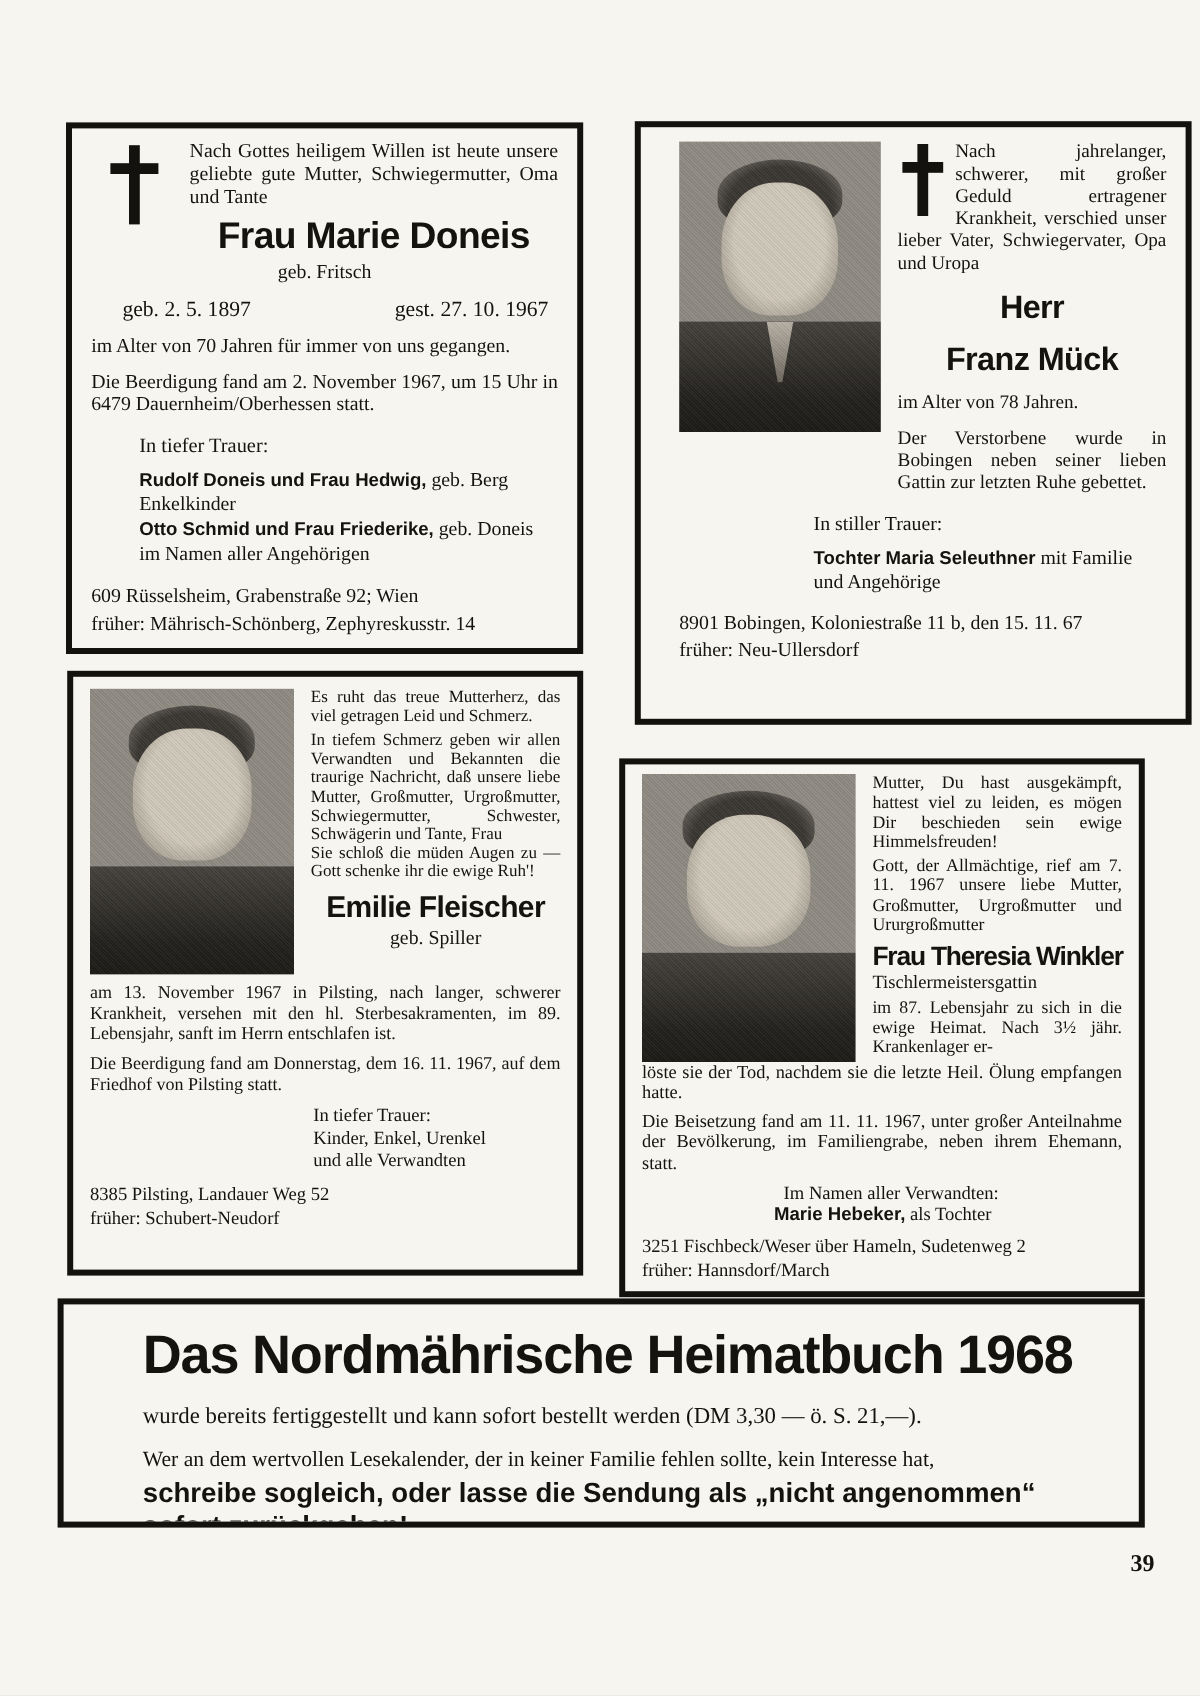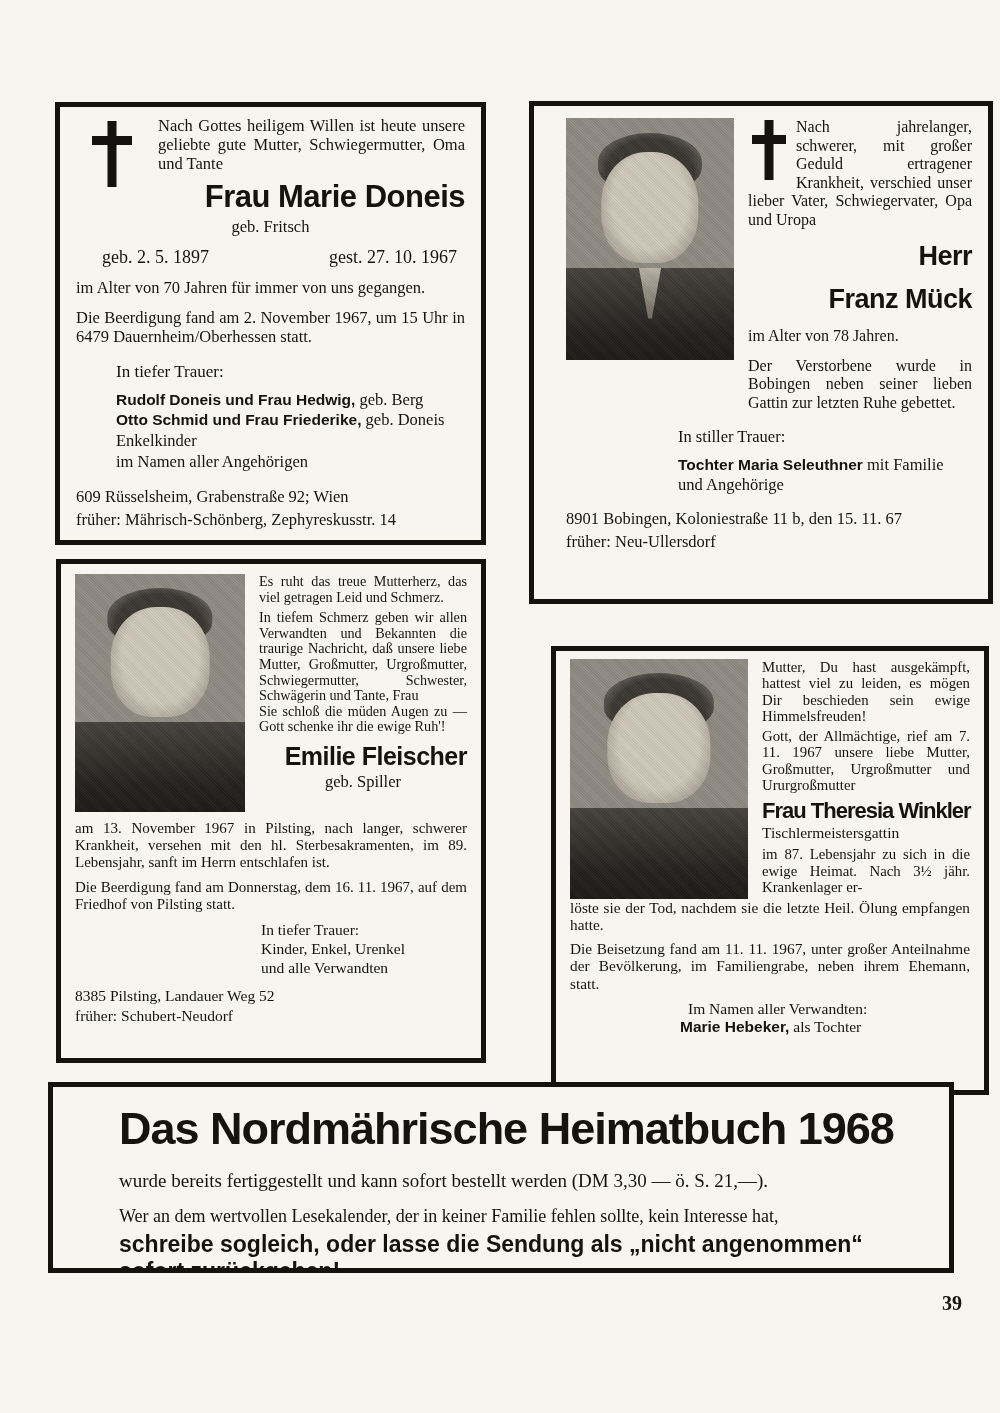--- a/index.html
+++ b/index.html
@@ -9,21 +9,21 @@
     font-family:"Liberation Serif", serif;
     overflow:hidden;
   }
   .obox{
     position:absolute; box-sizing:border-box;
     border:5px solid #14120f; background:#f7f5f0; overflow:hidden;
   }
   #box-doneis  {left:55px;  top:102px;  width:431px; height:443px; padding:10px 16px 10px 16px;}
   #box-mueck   {left:529px; top:101px;  width:464px; height:503px; padding:12px 16px 10px 32px;}
   #box-fleischer{left:56px; top:559px;  width:430px; height:504px; padding:10px 14px 8px 14px;}
-  #box-winkler {left:516px; top:646px;  width:438px; height:449px; padding:8px 14px 8px 14px;margin-left:35px;}
+  #box-winkler {left:516px; top:632px;  width:438px; height:449px; padding:8px 14px 8px 14px;}
   #box-ad      {left:48px;  top:1082px; width:906px; height:191px; padding:10px 66px; text-align:left;}
 
   
   .cross{position:relative; flex:none;}
   .cross::before{content:""; position:absolute; left:50%; top:0; transform:translateX(-50%);
     width:9px; height:100%; background:#14120f;}
   .cross::after{content:""; position:absolute; left:0; top:15px; width:100%; height:9px; background:#14120f;}
   .cross-a{width:40px; height:66px; float:left; margin:4px 26px 2px 16px;}
   .cross-b{width:34px; height:60px; float:left; margin:2px 10px 2px 4px;}
 
@@ -50,21 +50,21 @@
   .col{flex:1; min-width:0;}
 
   .just{text-align:justify;}
   .b-doneis{font-size:16.5px; line-height:1.14;}
   .b-mueck{font-size:16px; line-height:1.16;}
   .b-fleischer{font-size:14.2px; line-height:1.1;}
   .b-fl-wide{font-size:15px; line-height:1.14;}
   .b-winkler{font-size:14.8px; line-height:1.1;}
   .b-wk-wide{font-size:15.3px; line-height:1.12;}
   h2,h3,p{margin:0;}
-  .heading{font-family:"Liberation Sans", sans-serif; font-weight:700; text-align:right; letter-spacing:-0.5px;}
+  .heading{font-family:"Liberation Sans", sans-serif; font-weight:700; text-align:center; letter-spacing:-0.5px;}
   #box-doneis .heading{font-size:31px; margin-top:6px;}
   #box-mueck .heading{font-size:27px; line-height:1.15; margin-top:12px;}
   #box-fleischer .heading{font-size:25px; margin-top:8px; white-space:nowrap;}
   #box-winkler .heading{font-size:22px; letter-spacing:-1px; margin-top:6px; white-space:nowrap;}
   .maiden{text-align:center; font-size:16.5px; margin-top:2px;}
   .subtitle{font-size:15.5px; margin-top:1px;}
 
   .dates-row{display:flex; justify-content:space-between; margin:10px 8px 0 26px; font-size:18px;}
   .para{margin-top:11px;}
   .mourn-label{margin-top:15px;}
@@ -117,24 +117,24 @@
       <span>gest. 27. 10. 1967</span>
     </div>
     <p class="just para b-doneis">im Alter von 70 Jahren für immer von uns gegangen.</p>
     <p class="just para b-doneis">Die Beerdigung fand am 2. November 1967, um 15 Uhr in 6479 Dauernheim/Oberhessen statt.</p>
     <p class="mourn-label">In tiefer Trauer:</p>
     <div class="mourners">
       <div>
         <span class="bn">Rudolf Doneis und Frau Hedwig,</span><span> geb. Berg</span>
       </div>
       <div>
+        <span>Enkelkinder</span>
+      </div>
+      <div>
         <span class="bn">Otto Schmid und Frau Friederike,</span><span> geb. Doneis</span>
-      </div>
-      <div>
-        <span>Enkelkinder</span>
       </div>
       <div>
         <span>im Namen aller Angehörigen</span>
       </div>
     </div>
     <div class="addr">
       <div>609 Rüsselsheim, Grabenstraße 92; Wien</div>
       <div>früher: Mährisch-Schönberg, Zephyreskusstr. 14</div>
     </div>
   </section>
@@ -212,20 +212,24 @@
         <p class="subtitle">Tischlermeistersgattin</p>
         <p class="just para1col">im 87. Lebensjahr zu sich in die ewige Heimat. Nach 3½ jähr. Krankenlager er-</p>
       </div>
     </div>
     <p class="just b-wk-wide">löste sie der Tod, nachdem sie die letzte Heil. Ölung empfangen hatte.</p>
     <p class="just para b-wk-wide">Die Beisetzung fand am 11. 11. 1967, unter großer Anteilnahme der Bevölkerung, im Familiengrabe, neben ihrem Ehemann, statt.</p>
     <p class="mourn-label">Im Namen aller Verwandten:</p>
     <div class="mourner">
       <span class="bn">Marie Hebeker,</span><span> als Tochter</span>
     </div>
+    <div class="addr">
+      <div>3251 Fischbeck/Weser über Hameln, Sudetenweg 2</div>
+      <div>früher: Hannsdorf/March</div>
+    </div>
   </section>
 
   <section class="obox" id="box-ad">
     <h1 class="ad-title">Das Nordmährische Heimatbuch 1968</h1>
     <p class="ad-p1">
       <span>wurde bereits fertiggestellt und </span><span class="bold-serif">kann sofort bestellt werden (DM 3,30 — ö. S. 21,—).</span>
     </p>
     <p class="ad-p2">Wer an dem wertvollen Lesekalender, der in keiner Familie fehlen sollte, kein Interesse hat,</p>
     <p class="ad-p2-bold">schreibe sogleich, oder lasse die Sendung als „nicht angenommen“ sofort zurückgehen!</p>
   </section>

